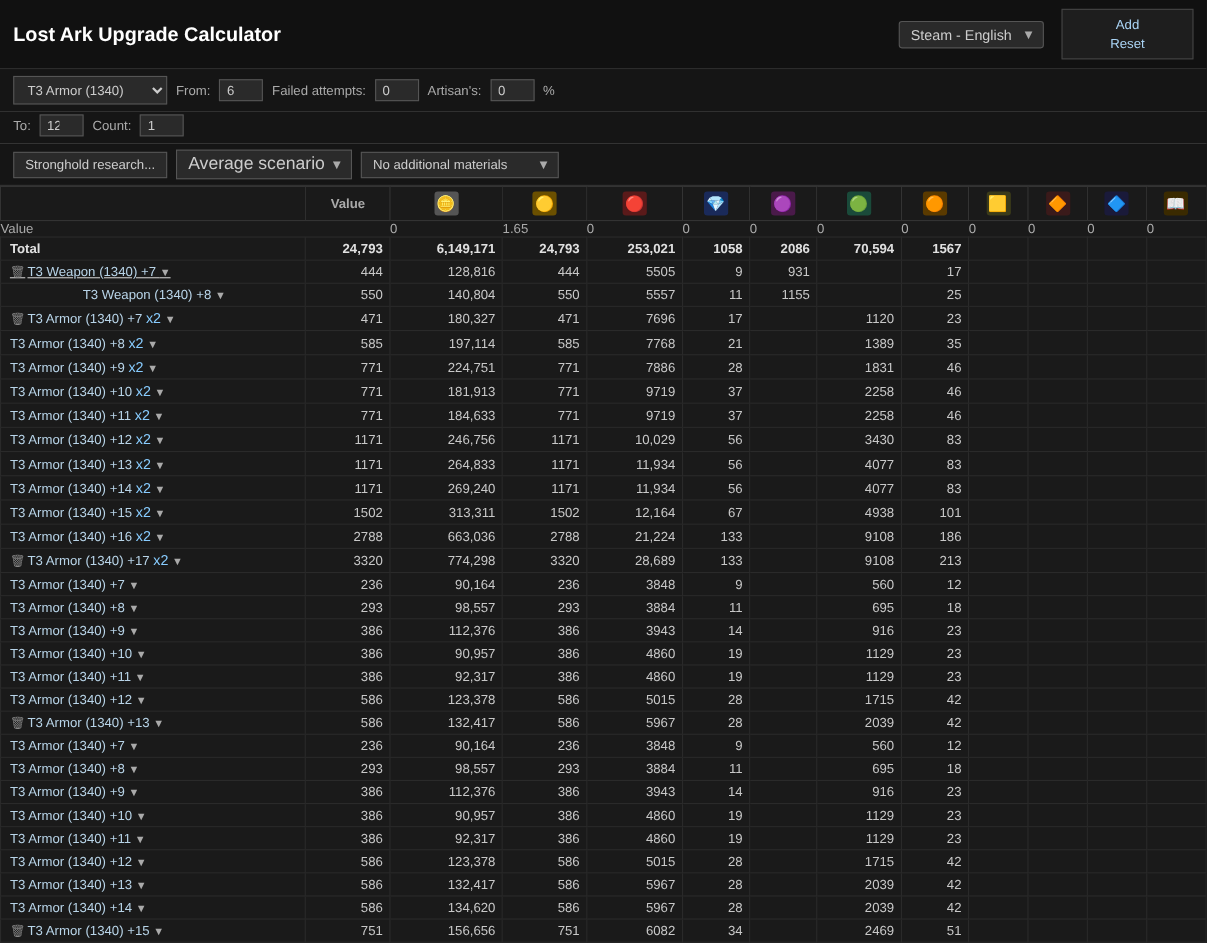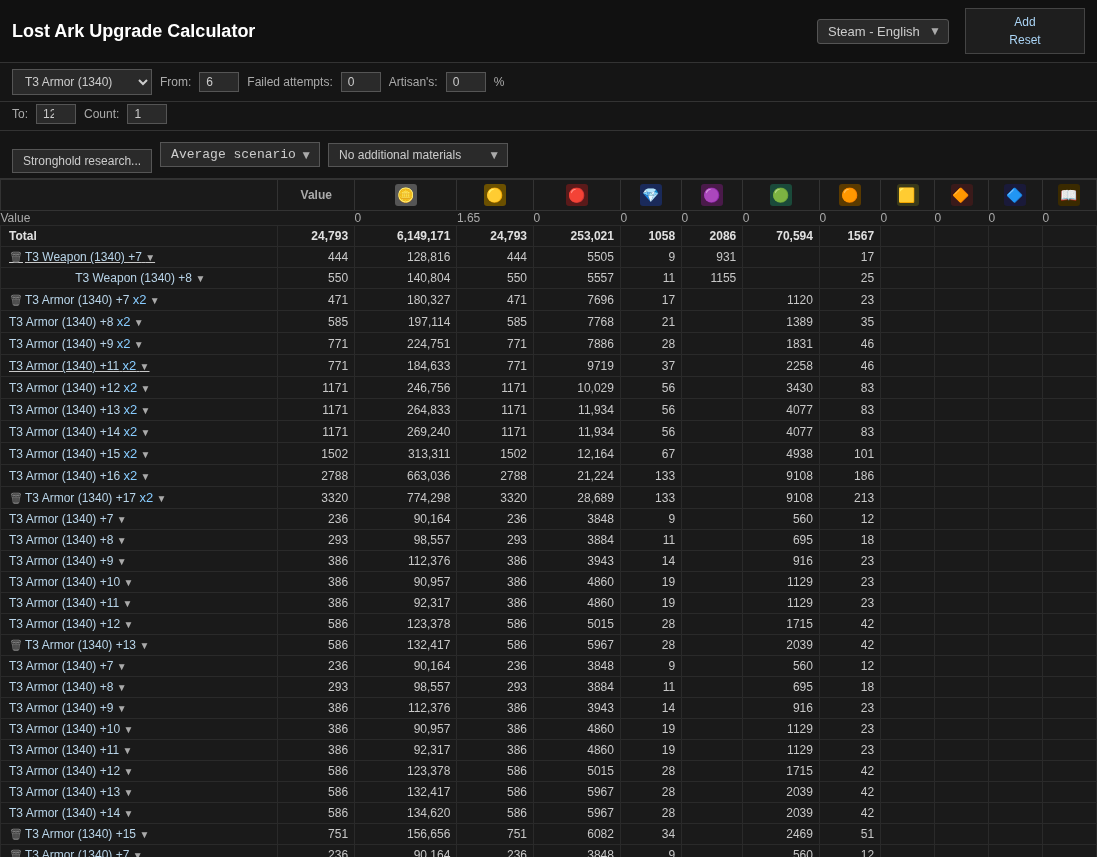--- a/index.html
+++ b/index.html
@@ -105,37 +105,35 @@
       border-bottom: 1px solid #333;
     }
     .stronghold-btn {
       background: #2a2a2a;
       border: 1px solid #555;
       color: #ccc;
       padding: 4px 10px;
       font-size: 12px;
       cursor: pointer;
       min-width: 130px;
-      margin-top: 13px;
     }
     .scenario-dropdown-wrap {
       position: relative;
       display: inline-block;
     }
     .scenario-select {
       background: #2a2a2a;
       border: 1px solid #555;
       color: #ccc;
       padding: 4px 15px 4px 10px;
-      font-size: 13px;
+      font-size: 16px;
       appearance: none;
       -webkit-appearance: none;
       cursor: pointer;
       min-width: 160px;
-      font-family: Liberation Mono, monospace;
     }
     .materials-dropdown-wrap {
       position: relative;
       display: inline-block;
     }
     .materials-select {
       background: #2a2a2a;
       border: 1px solid #555;
       color: #ccc;
       padding: 4px 28px 4px 10px;
@@ -404,21 +402,36 @@
           <td>28</td>
           <td></td>
           <td>1831</td>
           <td>46</td>
           <td></td>
           <td></td>
           <td></td>
           <td></td>
         </tr>
         <tr>
-          <td style="text-align: left; text-decoration: underline;"><span class="item-name">T3 Armor (1340) +11</span> <span class="x2-badge">x2</span> <span class="expand-icon">▼</span></td>
+          <td style="text-align: left;"><span class="item-name">T3 Armor (1340) +10</span> <span class="x2-badge">x2</span> <span class="expand-icon">▼</span></td>
+          <td>771</td>
+          <td>181,913</td>
+          <td>771</td>
+          <td>9719</td>
+          <td>37</td>
+          <td></td>
+          <td>2258</td>
+          <td>46</td>
+          <td></td>
+          <td></td>
+          <td></td>
+          <td></td>
+        </tr>
+        <tr>
+          <td style="text-align: left;"><span class="item-name">T3 Armor (1340) +11</span> <span class="x2-badge">x2</span> <span class="expand-icon">▼</span></td>
           <td>771</td>
           <td>184,633</td>
           <td>771</td>
           <td>9719</td>
           <td>37</td>
           <td></td>
           <td>2258</td>
           <td>46</td>
           <td></td>
           <td></td>

